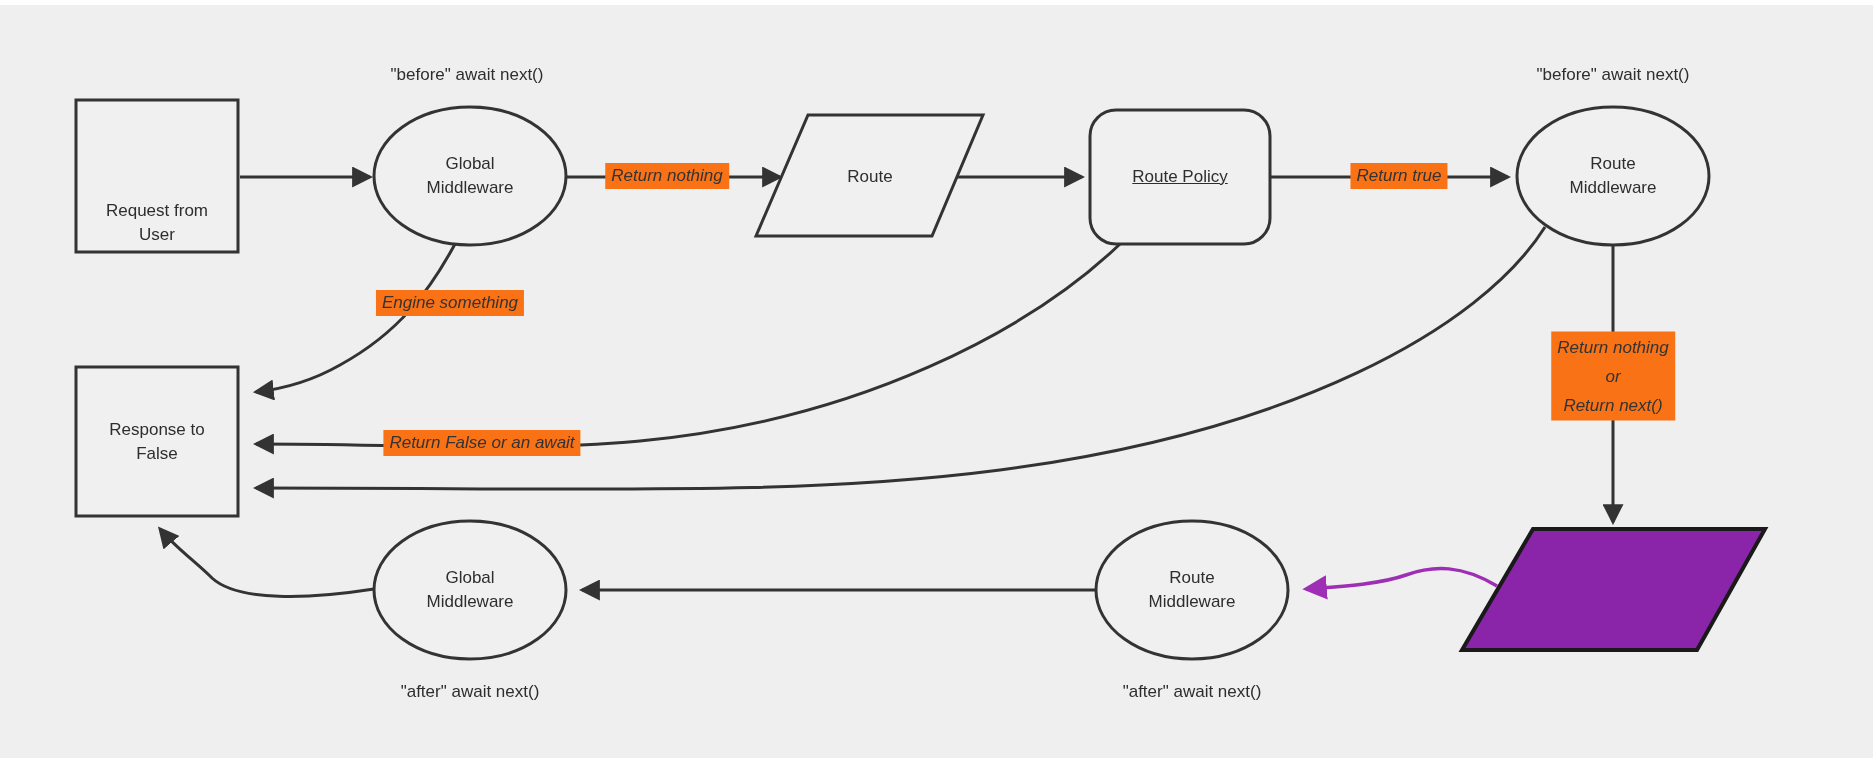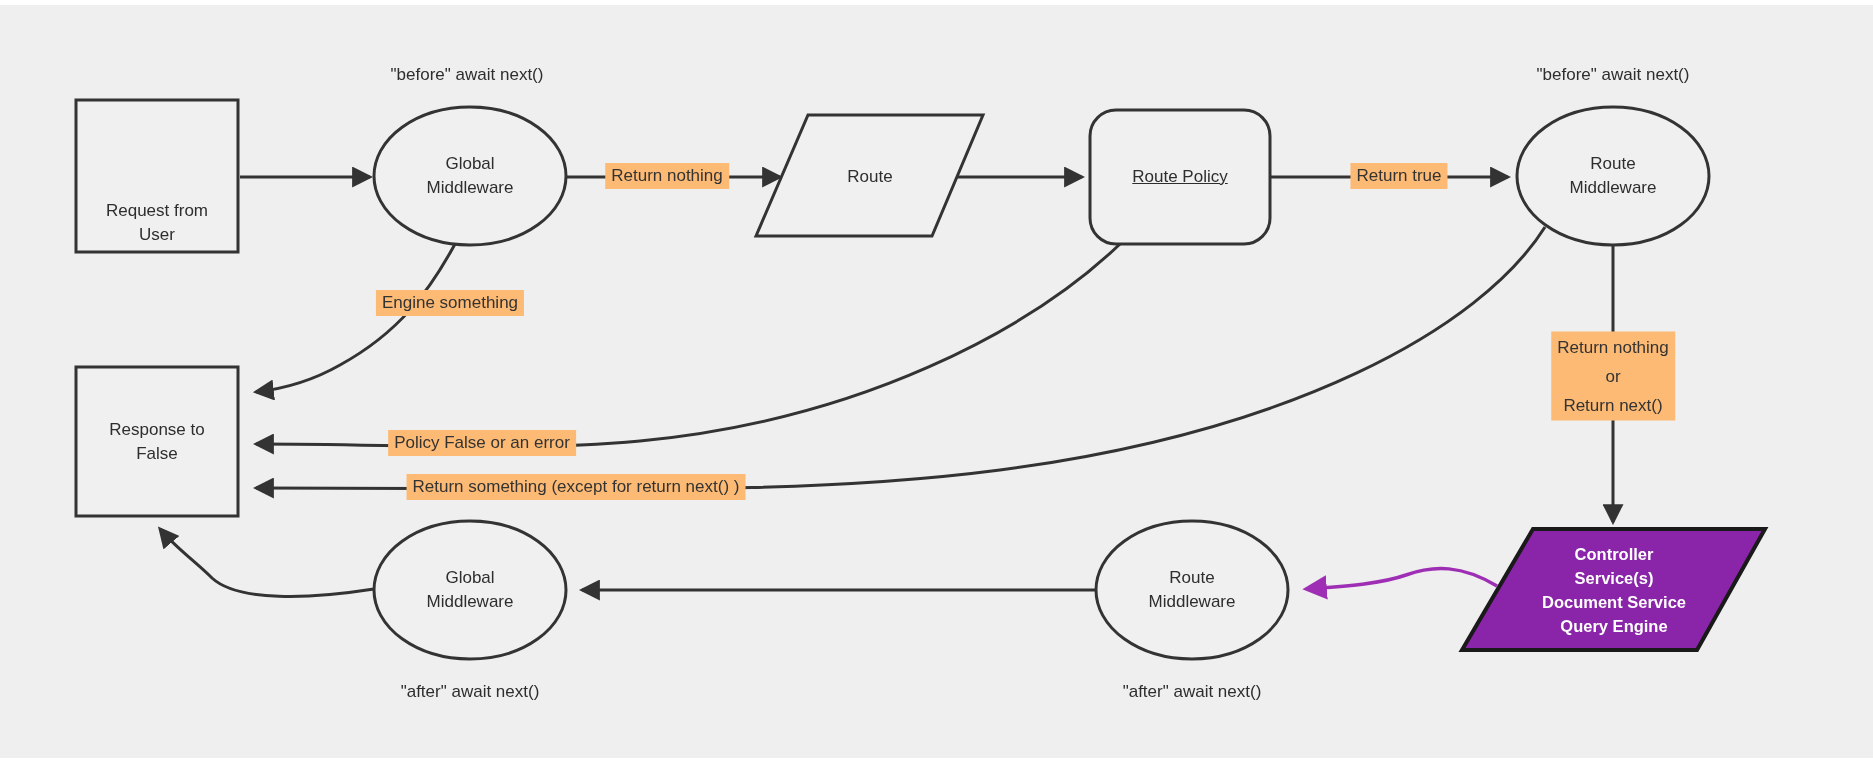--- a/index.html
+++ b/index.html
@@ -18,23 +18,24 @@
   .lbl{
     position:absolute;
     transform:translate(-50%,-50%);
     white-space:pre-line;
     text-align:center;
     color:#2e2e2e;
     font-size:17px;
     line-height:24px;
   }
   .edge-lbl{
-    background:#fdba74;
+    background:#f97316;
     padding:1px 6px;
     color:#333333;
+    font-style:italic;
   }
   .node-lbl{color:#2e2e2e;}
   .purple-lbl{
     color:#ffffff;
     font-weight:bold;
     font-size:16.5px;
     line-height:24px;
   }
 </style>
 </head>
@@ -83,35 +84,30 @@
   <div class="lbl node-lbl" style="left:157px;top:177px;margin-top:46px;">Request from
 User</div>
   <div class="lbl node-lbl" style="left:470px;top:176px;">Global
 Middleware</div>
   <div class="lbl node-lbl" style="left:870px;top:177px;">Route</div>
   <div class="lbl node-lbl" style="left:1180px;top:177px;text-decoration:underline;">Route Policy</div>
   <div class="lbl node-lbl" style="left:1613px;top:176px;">Route
 Middleware</div>
   <div class="lbl node-lbl" style="left:157px;top:442px;">Response to
 False</div>
-  <div class="lbl purple-lbl" style="left:1614px;top:590px;">Controller
-Service(s)
-Document Service
-Query Engine</div>
   <div class="lbl node-lbl" style="left:1192px;top:590px;">Route
 Middleware</div>
   <div class="lbl node-lbl" style="left:470px;top:590px;">Global
 Middleware</div>
 
   <div class="lbl" style="left:467px;top:75px;">"before" await next()</div>
   <div class="lbl" style="left:1613px;top:75px;">"before" await next()</div>
   <div class="lbl" style="left:470px;top:692px;">"after" await next()</div>
   <div class="lbl" style="left:1192px;top:692px;">"after" await next()</div>
 
   <div class="lbl edge-lbl" style="left:667px;top:176px;">Return nothing</div>
   <div class="lbl edge-lbl" style="left:1399px;top:176px;">Return true</div>
   <div class="lbl edge-lbl" style="left:450px;top:303px;">Engine something</div>
-  <div class="lbl edge-lbl" style="left:482px;top:443px;">Policy False or an error</div>
-  <div class="lbl edge-lbl" style="left:576px;top:487px;">Return something (except for return next() )</div>
+  <div class="lbl edge-lbl" style="left:482px;top:443px;">Return False or an await</div>
   <div class="lbl edge-lbl" style="left:1613px;top:376px;line-height:29px;">Return nothing
 or
 Return next()</div>
 </div>
 
 </body></html>

